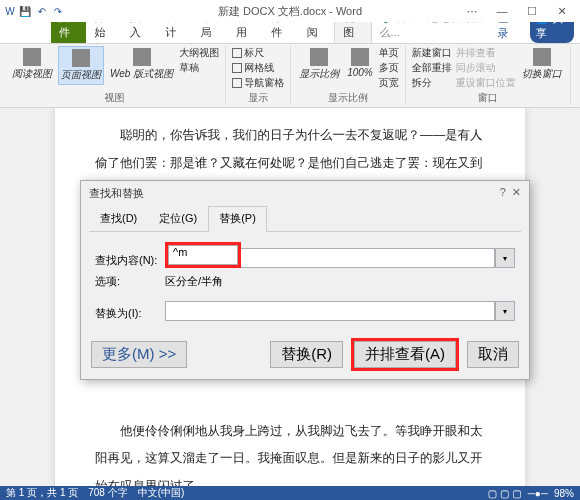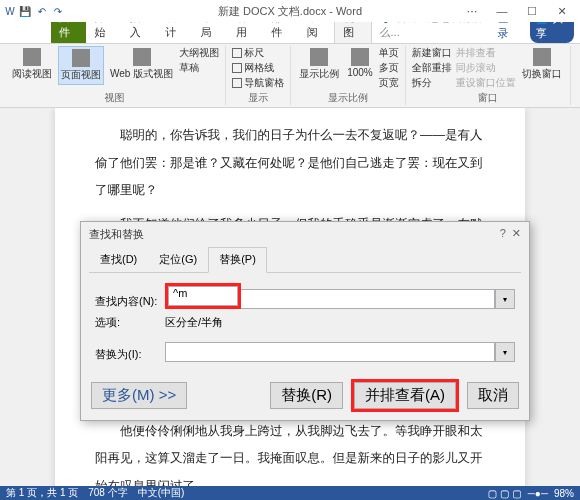--- a/index.html
+++ b/index.html
@@ -20,34 +20,34 @@
 .tell-me { color: #888; padding: 3px 8px; font-size: 11px; }
 .tabs-right { margin-left: auto; display: flex; gap: 14px; padding-right: 6px; align-items: center; }
 .signin { color: #2b579a; font-size: 11px; }
 .share { background: #2b579a; color: #fff; padding: 2px 6px; font-size: 11px; border-radius: 8px; }
 
 
 .ribbon { background: #f3f3f3; height: 64px; border-bottom: 1px solid #d4d4d4; display: flex; padding: 2px 4px; }
 .ribbon-group { border-right: 1px solid #ddd; padding: 0 6px; display: flex; flex-direction: column; justify-content: space-between; }
 .ribbon-group-label { text-align: center; font-size: 10px; color: #666; }
 .ribbon-row { display: flex; gap: 4px; align-items: flex-start; }
-.ribbon-btn { display: flex; flex-direction: column; align-items: center; gap: 1px; padding: 2px; font-size: 10px; color: #333; }
+.ribbon-btn { display: flex; flex-direction: column; align-items: center; gap: 1px; padding: 2px; font-size: 10px; color: #333; font-style: italic; }
 .ribbon-btn.active { background: #d1e3f8; border: 1px solid #9fc5e8; }
 .ribbon-icon { width: 18px; height: 18px; background: #888; display: inline-block; }
 .ribbon-sm { display: flex; flex-direction: column; gap: 1px; font-size: 10px; color: #333; }
 .ribbon-sm span { white-space: nowrap; }
 .chk { display: inline-block; width: 10px; height: 10px; border: 1px solid #666; margin-right: 2px; vertical-align: middle; }
 
 
 .page-area { position: absolute; top: 108px; left: 0; right: 0; bottom: 14px; background: #f0f0f0; overflow: hidden; }
 .page { background: #fff; margin: 0 auto; width: 470px; padding: 8px 40px; box-shadow: 0 0 8px rgba(0,0,0,.15); }
 .page p { font-size: 12.5px; line-height: 2.2; color: #222; text-indent: 2em; margin: 6px 0; }
 
 
-.dialog { position: absolute; left: 80px; top: 180px; width: 450px; height: 200px; background: #f0f0f0; border: 1px solid #aaa; box-shadow: 2px 2px 10px rgba(0,0,0,.3); margin-top: 41px; }
+.dialog { position: absolute; left: 80px; top: 180px; width: 450px; height: 200px; background: #f0f0f0; border: 1px solid #aaa; box-shadow: 2px 2px 10px rgba(0,0,0,.3); }
 .dialog-title { padding: 5px 8px; font-size: 11px; color: #333; display: flex; justify-content: space-between; }
 .dialog-close { display: flex; gap: 6px; color: #666; }
 .dialog-tabs { display: flex; border-bottom: 1px solid #ccc; margin: 0 8px; }
 .dialog-tab { padding: 4px 10px; font-size: 11px; background: #f0f0f0; border: 1px solid transparent; }
 .dialog-tab.active { background: #f0f0f0; border: 1px solid #ccc; border-bottom: 1px solid #f0f0f0; margin-bottom: -1px; }
 .dialog-body { padding: 10px 14px; }
 .field-row { display: flex; align-items: flex-end; margin-bottom: 6px; font-size: 11px; }
 .field-label { width: 70px; }
 .field-input { flex: 1; height: 20px; border: 1px solid #abadb3; background: #fff; padding: 0 4px; }
 .field-drop { width: 20px; height: 20px; border: 1px solid #abadb3; background: #e1e1e1; display: flex; align-items: center; justify-content: center; font-size: 8px; }

